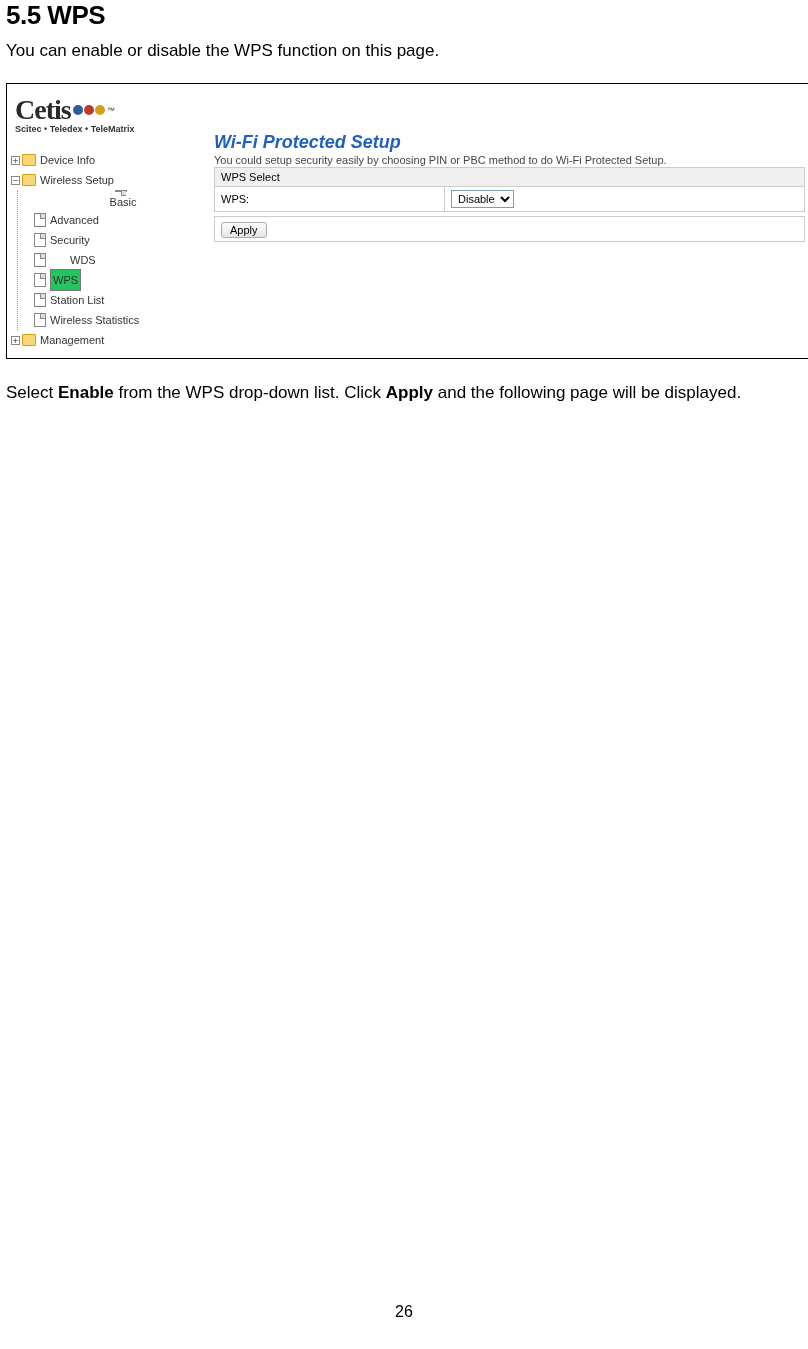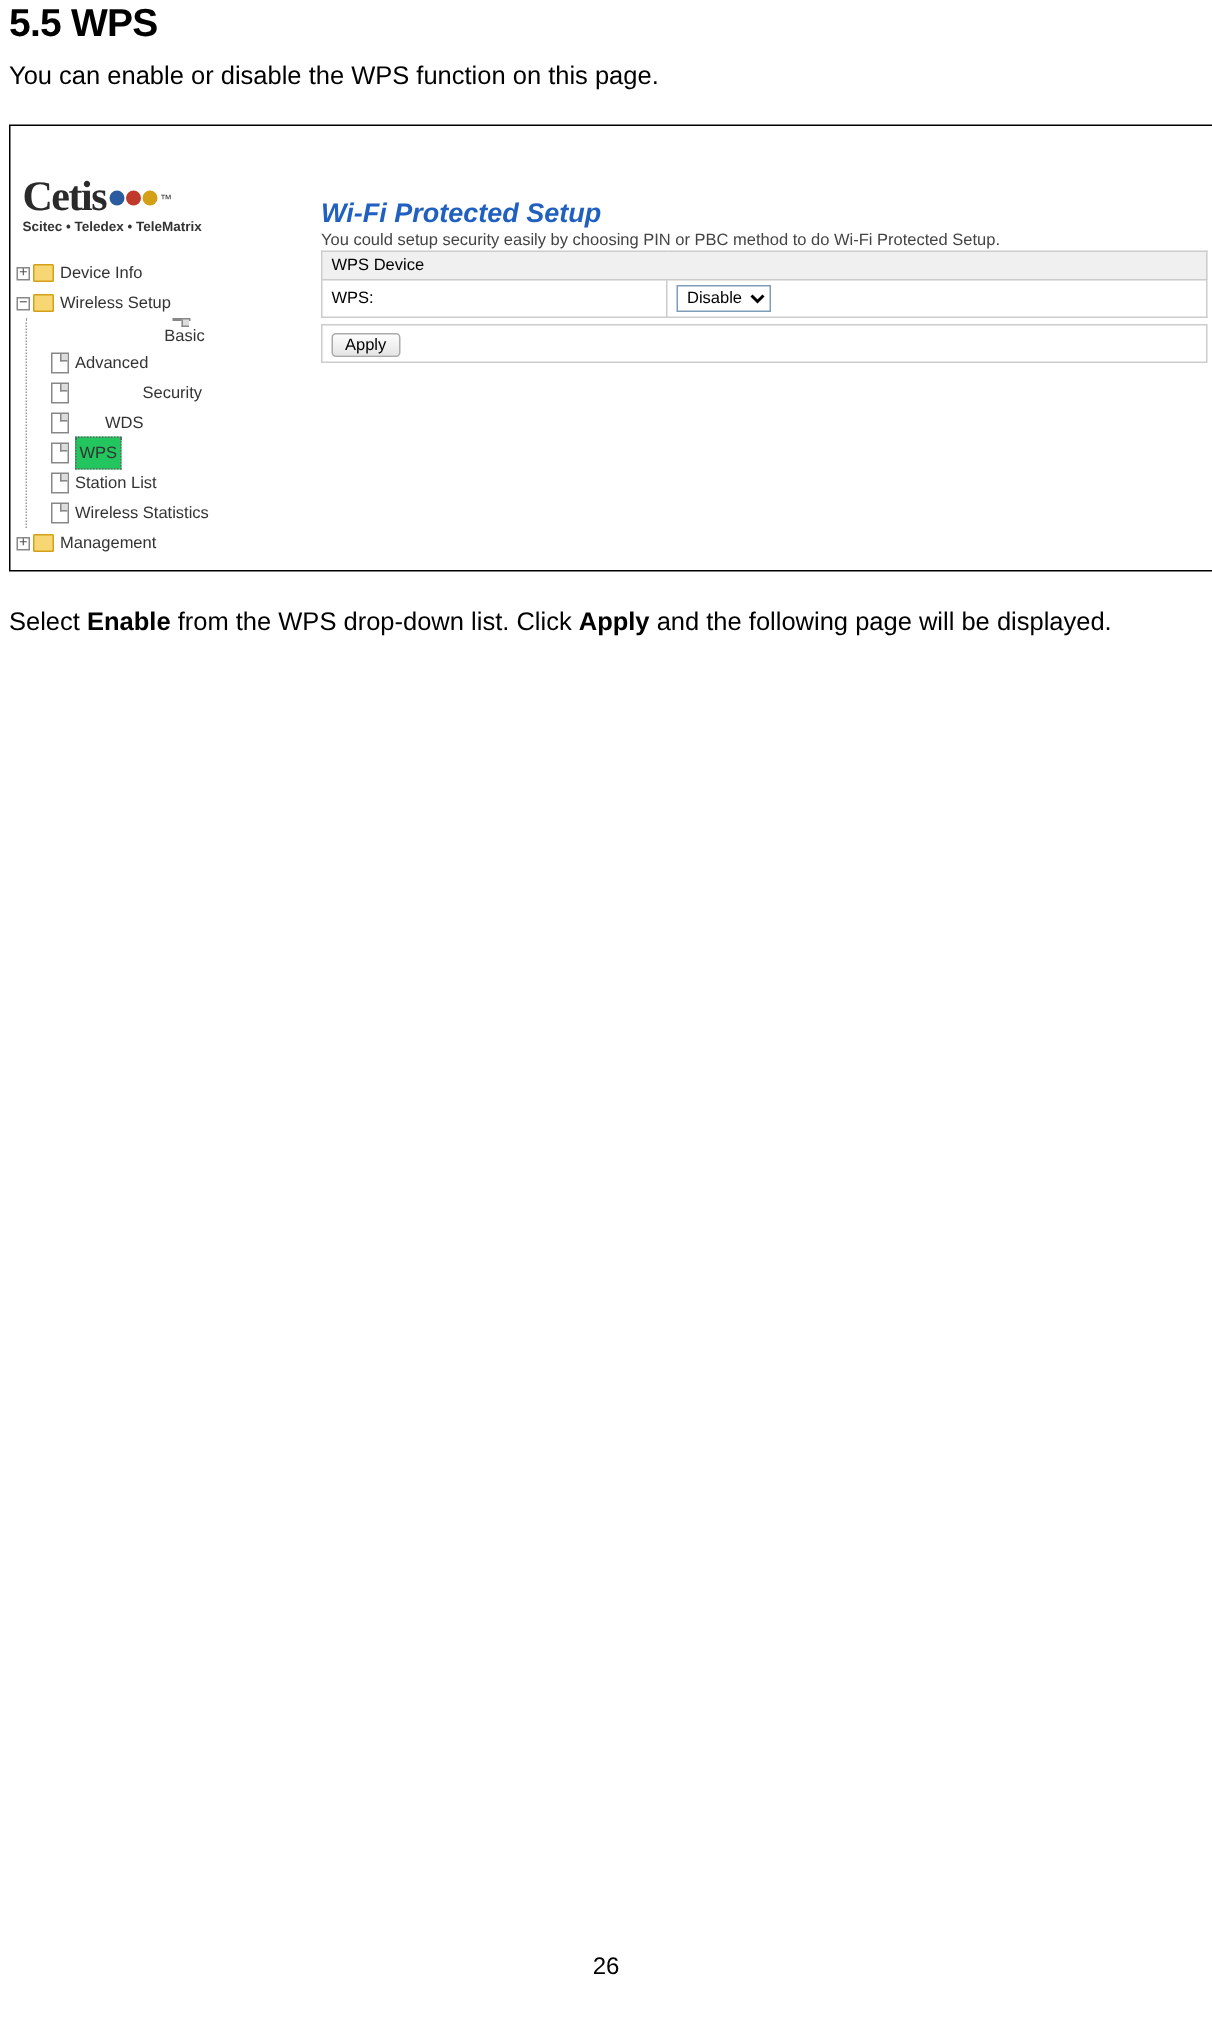--- a/index.html
+++ b/index.html
@@ -7,21 +7,21 @@
     
     .page-content { padding: 0 6px; }
     
     .section-heading { font-size: 26px; font-weight: bold; font-family: Verdana, Arial, sans-serif; margin-bottom: 10px; letter-spacing: -0.5px; }
     .intro-text { font-size: 17px; font-family: Verdana, Arial, sans-serif; margin-bottom: 22px; }
     
     .screenshot-box { border: 1px solid #000; width: 804px; position: relative; background: #fff; display: flex; }
     
     .sidebar { width: 205px; padding: 6px 0 8px 4px; font-family: Tahoma, Arial, sans-serif; font-size: 11px; color: #333; }
     
-    .logo-area { padding: 4px 0 10px 4px; margin-top: 22px; }
+    .logo-area { padding: 4px 0 10px 4px; }
     .logo-row { display: flex; align-items: center; gap: 2px; }
     .logo-text { font-family: Georgia, serif; font-size: 28px; font-weight: bold; color: #2a2a2a; letter-spacing: -1px; }
     .logo-shapes { display: flex; gap: 1px; align-items: center; }
     .dot-blue { width: 10px; height: 10px; border-radius: 50%; background: #2b5ca0; }
     .dot-red { width: 10px; height: 10px; border-radius: 50%; background: #c0392b; }
     .dot-yellow { width: 10px; height: 10px; border-radius: 50%; background: #d4a017; }
     .logo-tm { font-size: 8px; vertical-align: top; }
     .logo-sub { font-family: Arial, sans-serif; font-size: 9px; font-weight: bold; color: #333; margin-top: -2px; }
     
     .tree { margin-top: 6px; line-height: 20px; }
@@ -94,21 +94,21 @@
 
         <div style="margin-left: 6px;" class="tree-line">
           <div class="tree-row" style="padding-left: 16px; flex-direction: column;">
             <span class="file-icon"></span>
             <span class="tree-item-text">Basic</span>
           </div>
           <div class="tree-row" style="padding-left: 16px;">
             <span class="file-icon"></span>
             <span class="tree-item-text">Advanced</span>
           </div>
-          <div class="tree-row" style="padding-left: 16px; gap: 45px;">
+          <div class="tree-row" style="padding-left: 16px;">
             <span class="file-icon"></span>
             <span class="tree-item-text">Security</span>
           </div>
           <div class="tree-row" style="padding-left: 16px; gap: 20px;">
             <span class="file-icon"></span>
             <span class="tree-item-text">WDS</span>
           </div>
           <div class="tree-row" style="padding-left: 16px;">
             <span class="file-icon"></span>
             <span class="tree-item-text tree-selected">WPS</span>
@@ -131,21 +131,21 @@
       </div>
     </div>
 
     <div class="main-pane">
       <div class="main-title">Wi-Fi Protected Setup</div>
       <div class="main-desc">You could setup security easily by choosing PIN or PBC method to do Wi-Fi Protected Setup.</div>
 
       <table class="config-table">
         <tbody>
             <tr>
-          <td colspan="2" class="config-header">WPS Device</td>
+          <td colspan="2" class="config-header">WPS Select</td>
         </tr>
         <tr>
           <td class="wps-label-cell">WPS:</td>
           <td>
             <select class="dropdown">
               <option>Disable</option>
             </select>
           </td>
         </tr>
       </tbody>

